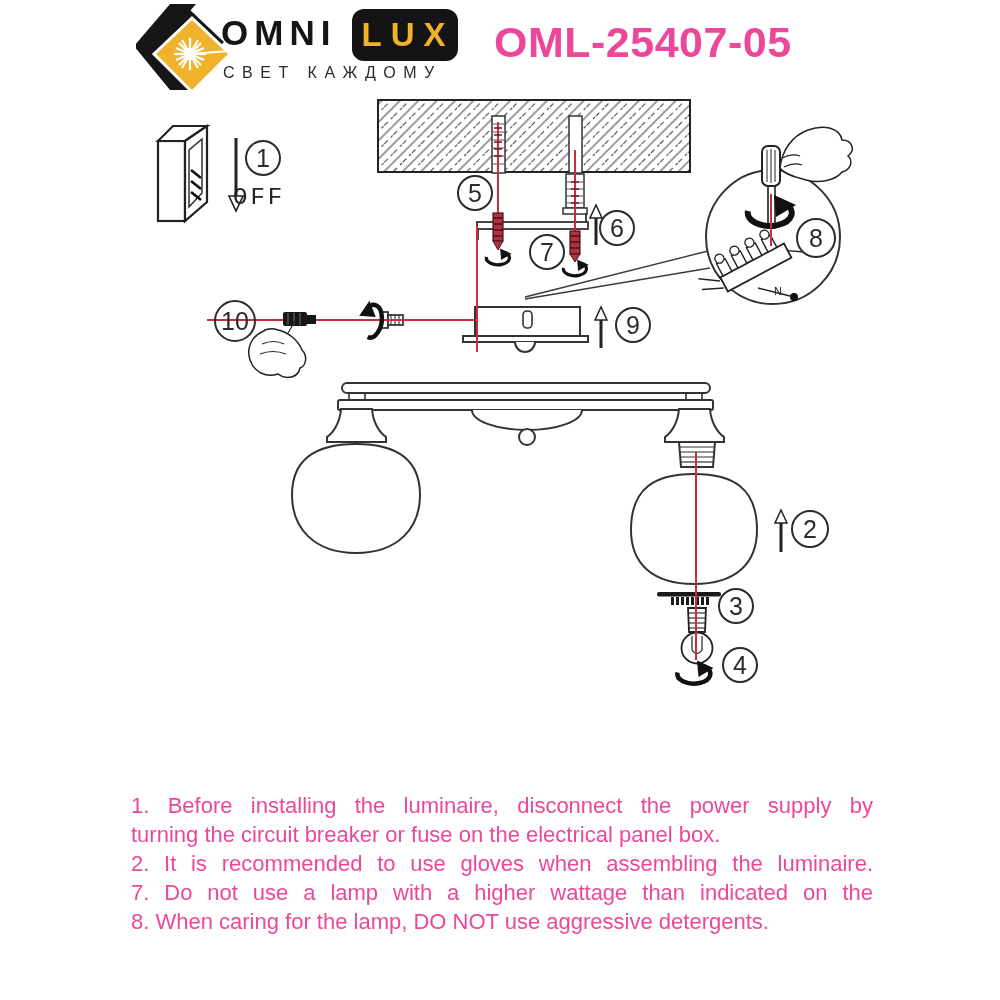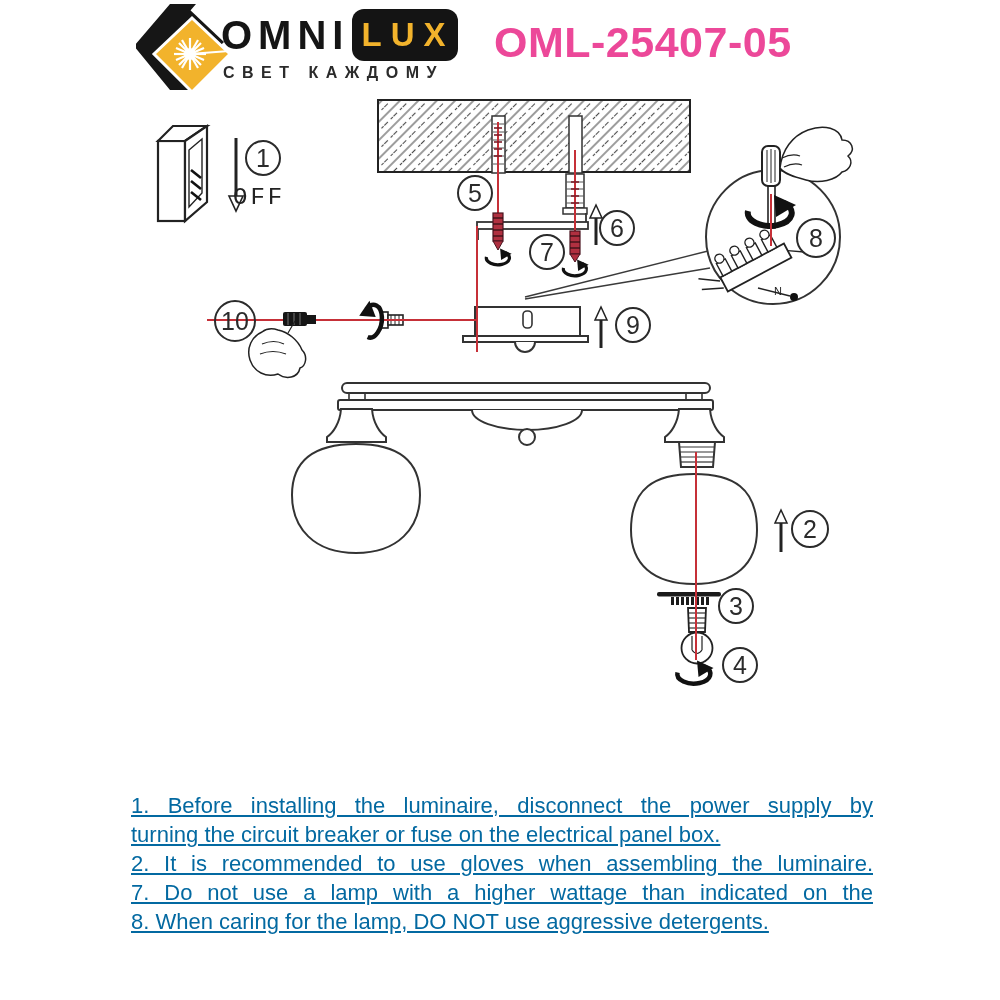--- a/index.html
+++ b/index.html
@@ -1,38 +1,38 @@
 <!DOCTYPE html>
 <html><head>
 <meta charset="utf-8">
 <style>
   html,body{margin:0;padding:0;background:#ffffff;}
   #page{position:relative;width:1000px;height:1000px;background:#fff;overflow:hidden;
         font-family:"Liberation Sans",sans-serif;}
   
   #logo-mark{position:absolute;left:136px;top:2px;}
-  #brand-word{position:absolute;left:221px;top:13px;font-size:40px;font-weight:700;
+  #brand-word{position:absolute;left:221px;top:13px;font-size:35px;font-weight:700;
               letter-spacing:6px;color:#151515;}
   #brand-accent-box{position:absolute;left:352px;top:9px;width:106px;height:52px;
               background:#141414;border-radius:12px;display:flex;align-items:center;
               justify-content:center;}
   #brand-accent-box span{color:#f2b32c;font-size:33px;font-weight:700;letter-spacing:9px;
               padding-left:6px;}
-  #brand-tagline{position:absolute;left:223px;top:64px;font-size:16px;font-weight:700;
+  #brand-tagline{position:absolute;left:223px;top:64px;font-size:16px;font-weight:400;
               letter-spacing:7.5px;color:#2b2b2b;white-space:nowrap;}
   #model-number{position:absolute;left:494px;top:18px;font-size:43px;font-weight:700;
               color:#ec4899;letter-spacing:0.5px;}
   
   #diagram{position:absolute;left:0;top:0;}
   .ln{stroke:#333;fill:none;}
   .fig{fill:#fff;stroke:#333;stroke-width:2;}
   .num{font-size:25px;fill:#2b2b2b;font-weight:400;}
   
   #instructions{position:absolute;left:131px;top:791px;width:742px;font-size:22px;
-              color:#0369a1;line-height:29px;text-decoration:underline;}
+              color:#ec4899;line-height:29px;}
   #instructions div{white-space:normal;}
   .jst{text-align:justify;text-align-last:justify;}
 </style>
 </head>
 <body>
 
 <div id="page">
 
   <div>
     <svg id="logo-mark" width="96" height="96" viewBox="0 0 96 96">

